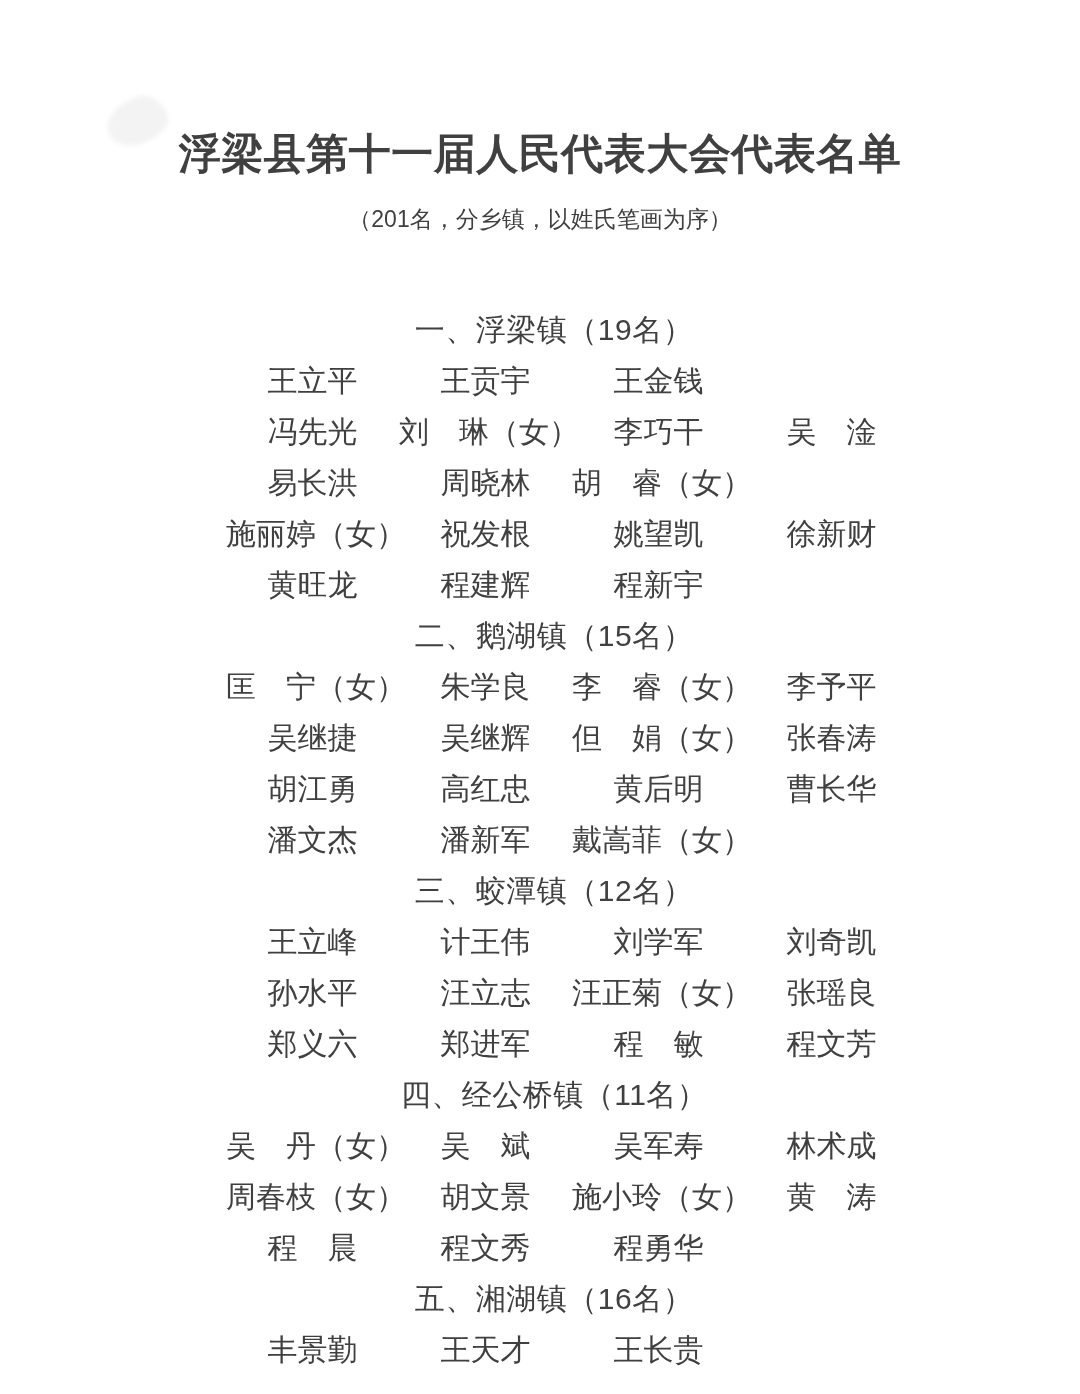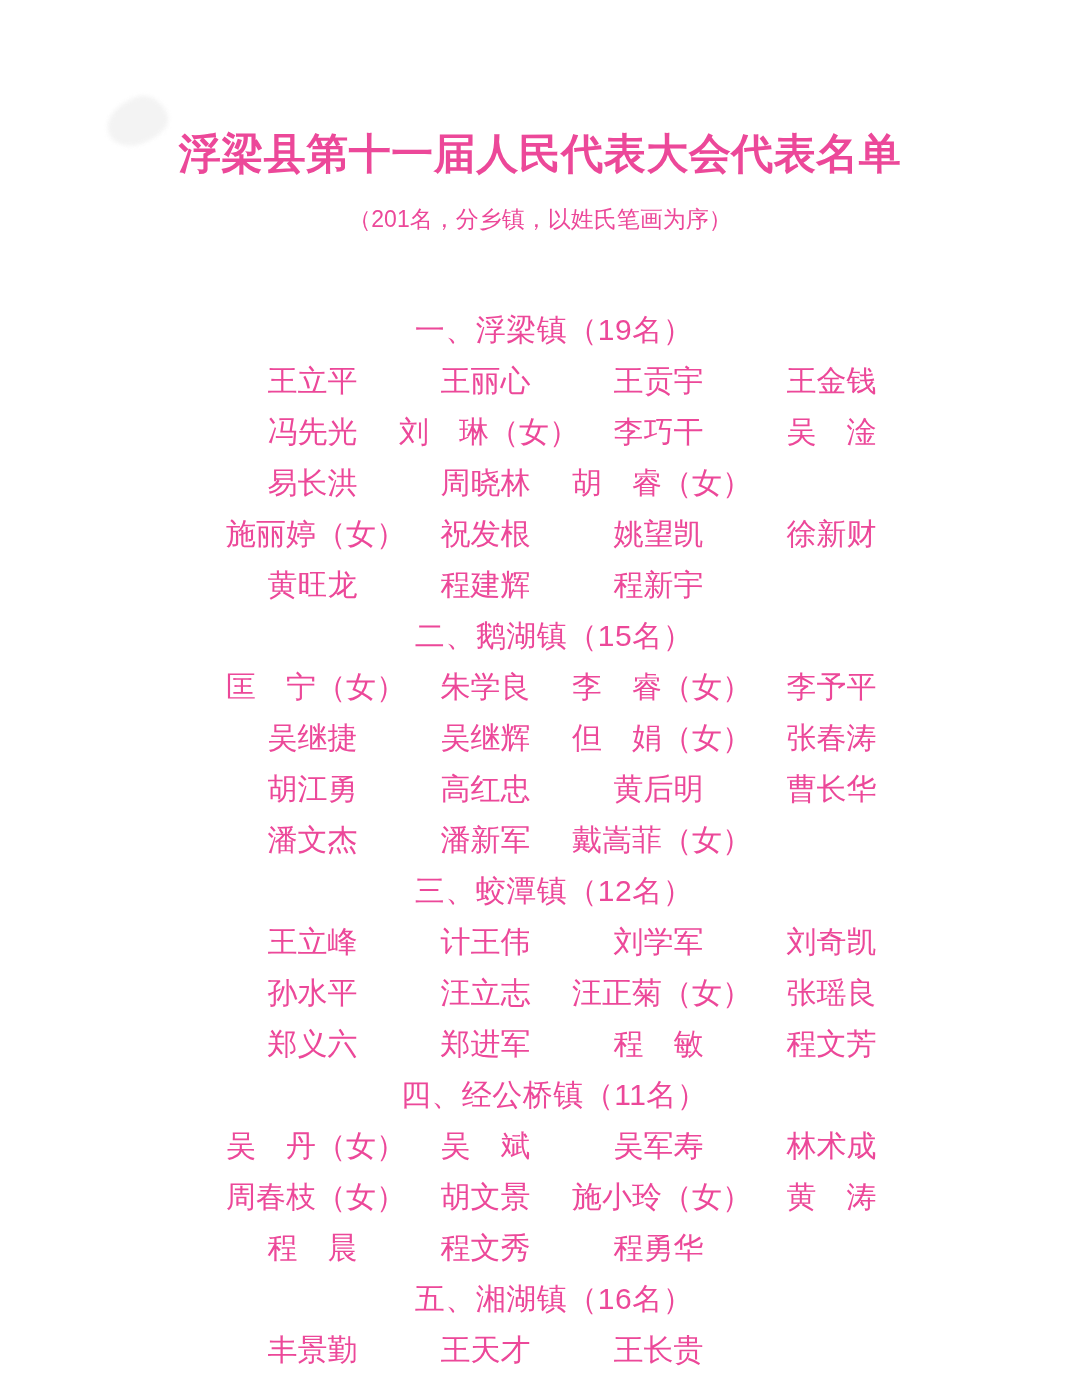--- a/index.html
+++ b/index.html
@@ -5,21 +5,21 @@
   html, body {
     margin: 0;
     padding: 0;
     background: #ffffff;
   }
   .page {
     position: relative;
     width: 1080px;
     height: 1394px;
     background: #ffffff;
-    color: #ec4899;
+    color: #404040;
     font-family: "Liberation Sans", "DejaVu Sans", sans-serif;
     overflow: hidden;
   }
   .smudge {
     position: absolute;
     left: 106px;
     top: 98px;
     width: 62px;
     height: 46px;
     background: #f2f2f2;
@@ -79,21 +79,20 @@
 <body>
 
 <div class="page">
   <div class="smudge"></div>
   <div class="doc-title">浮梁县第十一届人民代表大会代表名单</div>
   <div class="doc-subtitle">（201名，分乡镇，以姓氏笔画为序）</div>
   <div class="list">
       <div class="line section-heading">一、浮梁镇（19名）</div>
       <div class="line name-row">
         <span class="name-cell">王立平</span>
-        <span class="name-cell">王丽心</span>
         <span class="name-cell">王贡宇</span>
         <span class="name-cell">王金钱</span>
       </div>
       <div class="line name-row">
         <span class="name-cell">冯先光</span>
         <span class="name-cell">刘　琳（女）</span>
         <span class="name-cell">李巧干</span>
         <span class="name-cell">吴　淦</span>
       </div>
       <div class="line name-row">

